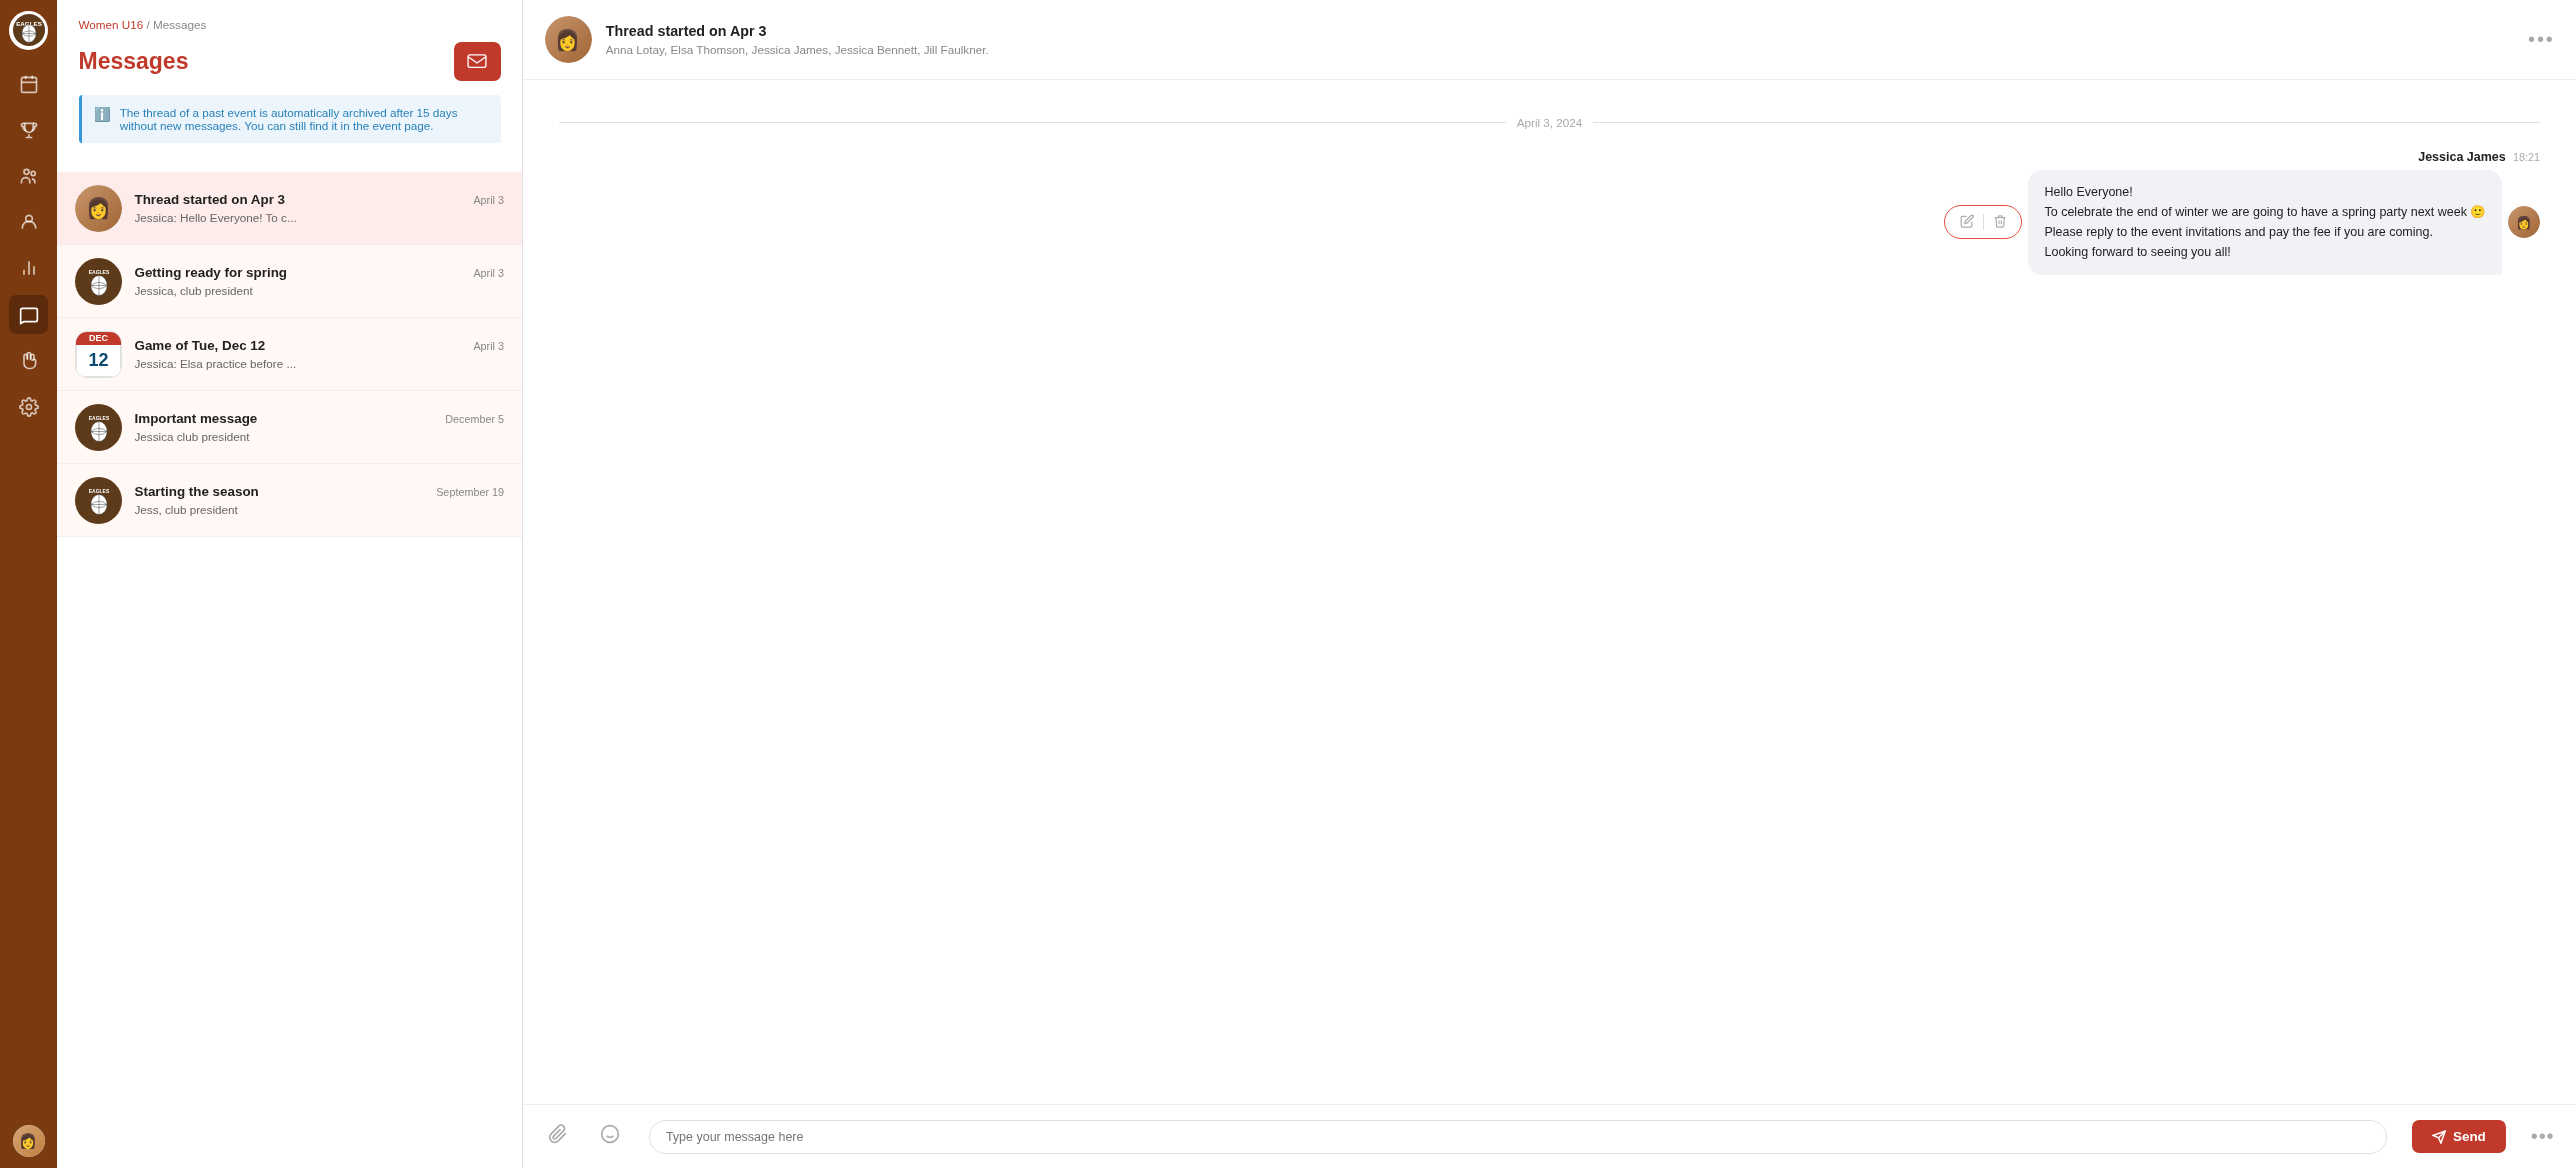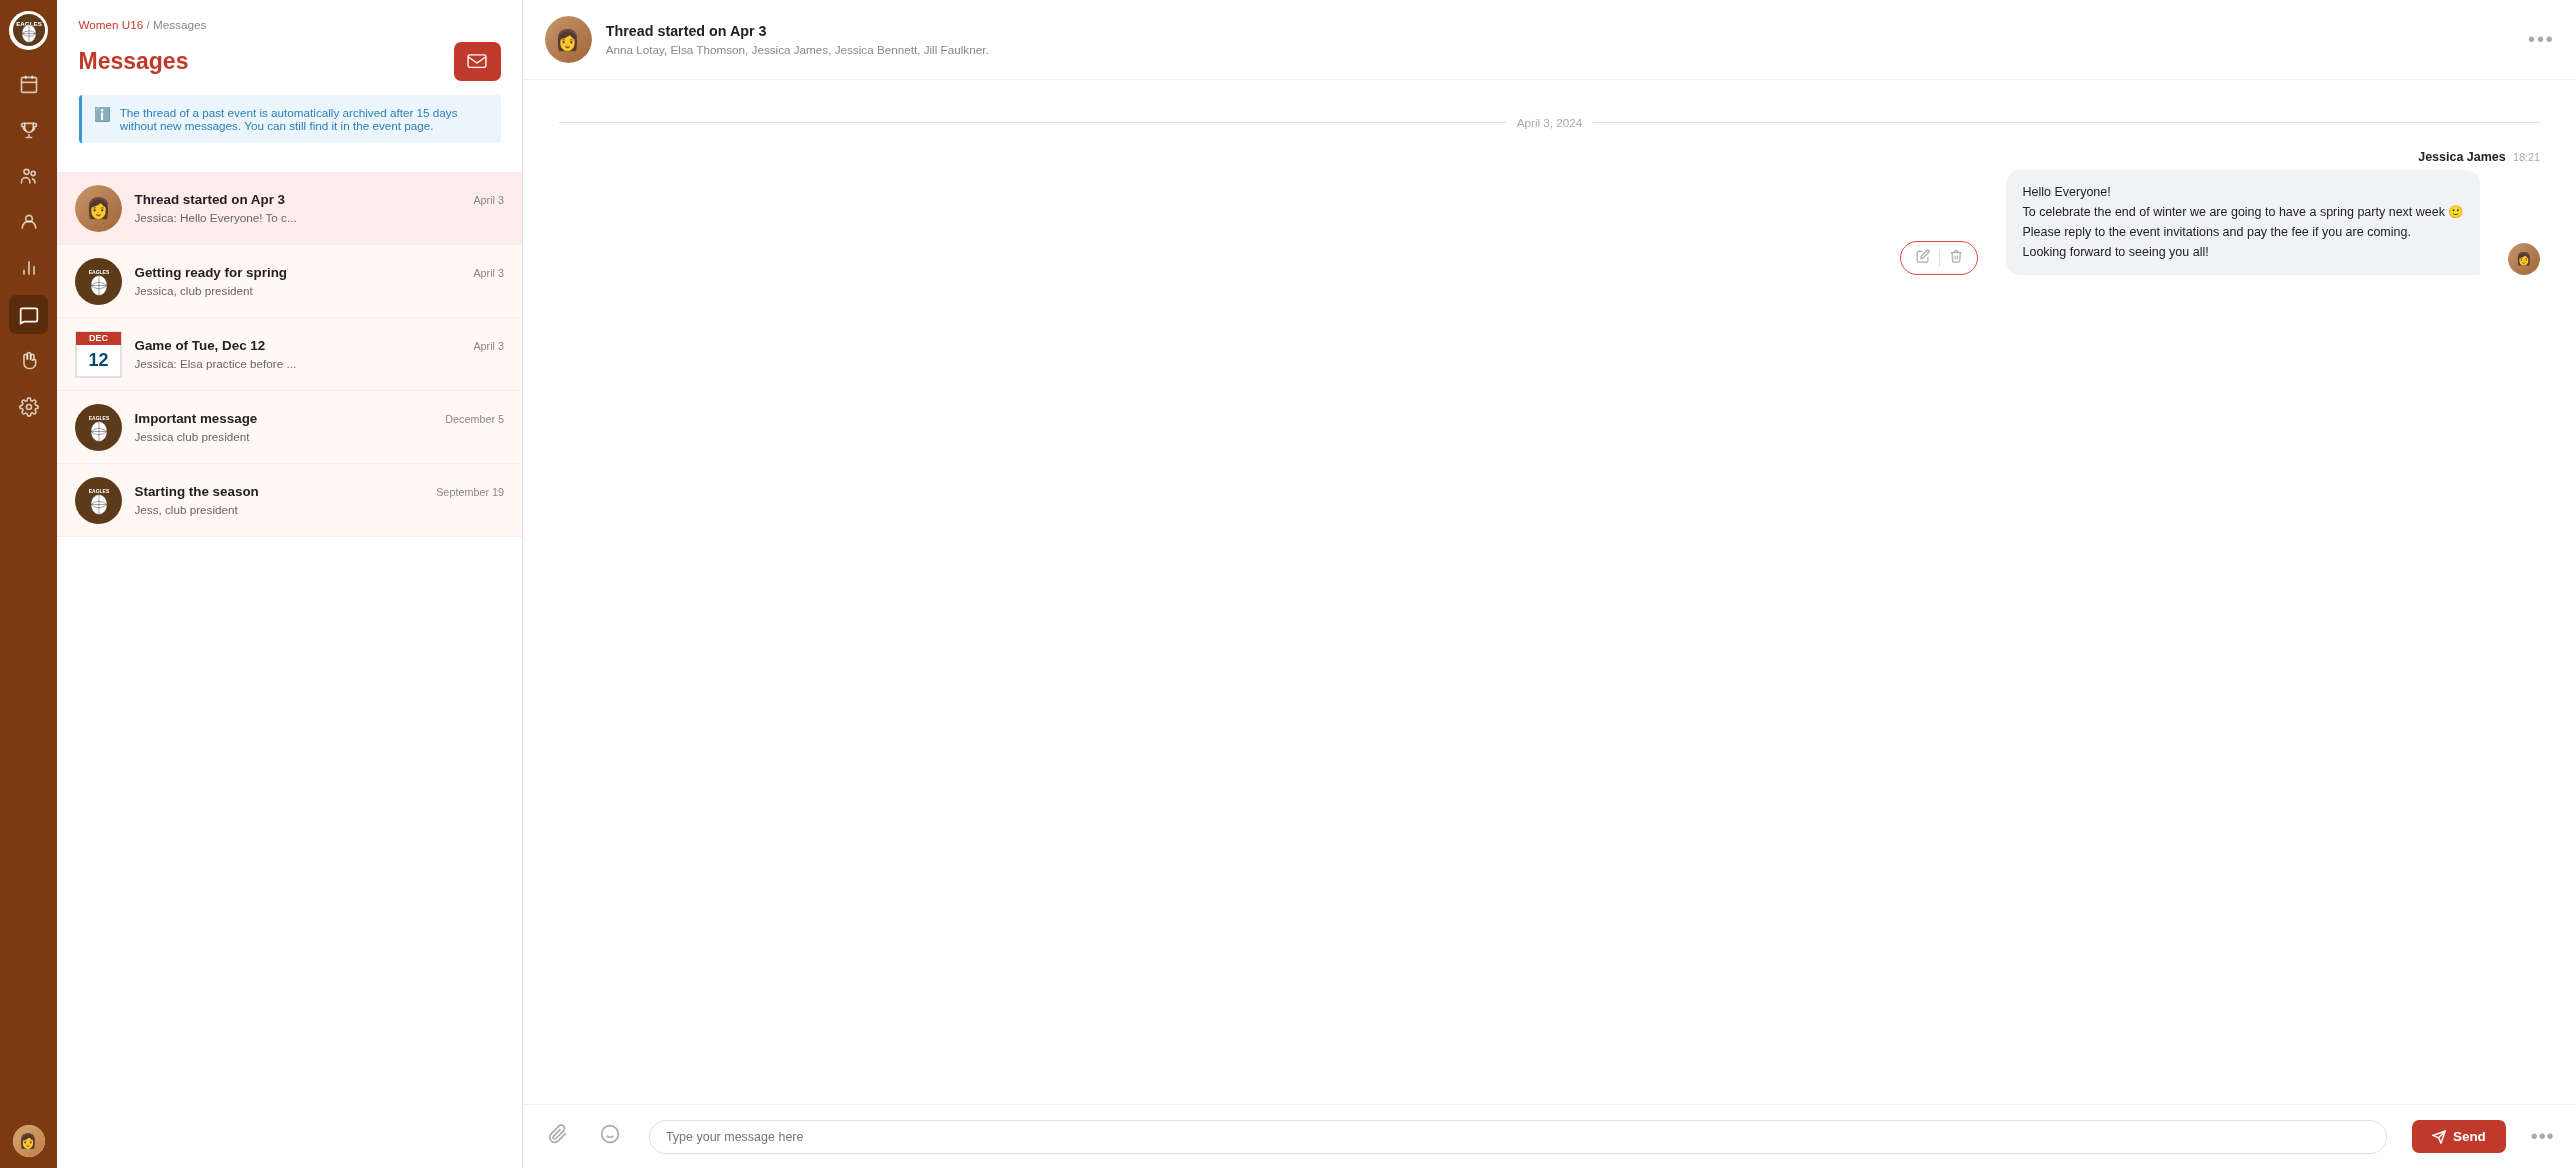--- a/index.html
+++ b/index.html
@@ -145,21 +145,21 @@
       flex-shrink: 0;
       background: #5D3A1A;
       display: flex;
       align-items: center;
       justify-content: center;
       overflow: hidden;
     }
     .thread-avatar-calendar {
       width: 47px;
       height: 47px;
-      border-radius: 1px;
+      border-radius: 12px;
       flex-shrink: 0;
       overflow: hidden;
       display: flex;
       flex-direction: column;
       border: 0.9px solid #e0e0e0;
     }
     .cal-top { background: #C0392B; color: white; font-size: 9px; font-weight: 700; text-align: center; padding: 1.8px 0; text-transform: uppercase; }
     .cal-num { background: #fff; flex: 1; display: flex; align-items: center; justify-content: center; font-size: 18px; font-weight: 700; color: #0c4a6e; border: 0.9px solid #e0e0e0; border-top: none; }
     .thread-content { flex: 1; min-width: 0; }
     .thread-title-row { display: flex; justify-content: space-between; align-items: baseline; margin-bottom: 3.6px; }
@@ -219,22 +219,22 @@
       display: flex;
       justify-content: space-between;
       align-items: baseline;
       gap: 7.2px;
       margin-bottom: 5.4px;
     }
     .message-sender-name { font-weight: 700; font-size: 12.5px; color: #222; }
     .message-time { font-size: 10.8px; color: #aaa; }
     .message-bubble-row {
       display: flex;
-      align-items: flex-end;
-      gap: 28px;
+      align-items: center;
+      gap: 6px;
     }
     .message-actions {
       display: flex;
       align-items: center;
       gap: 7.2px;
       border: 1.8px solid #E74C3C;
       border-radius: 45px;
       padding: 5.4px 12.5px;
     }
     .action-btn {

